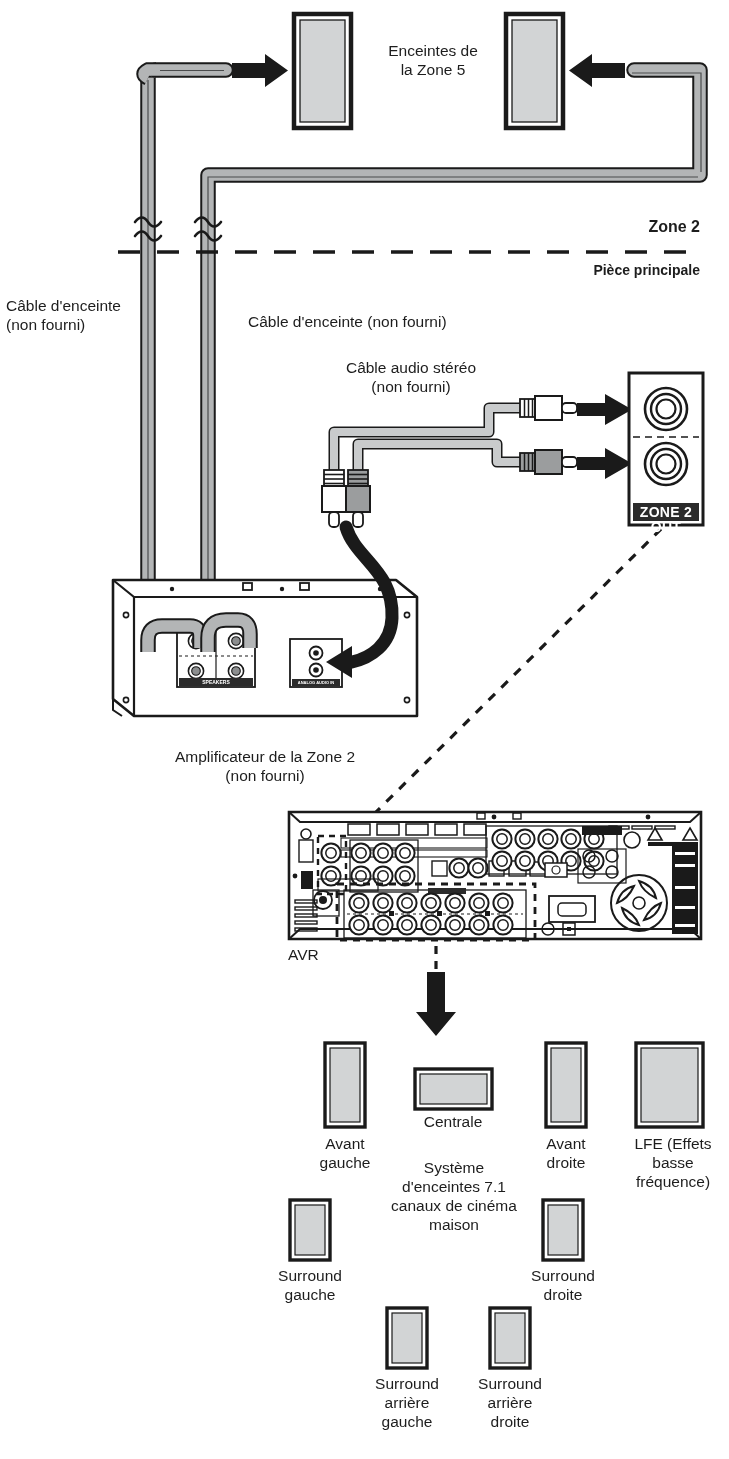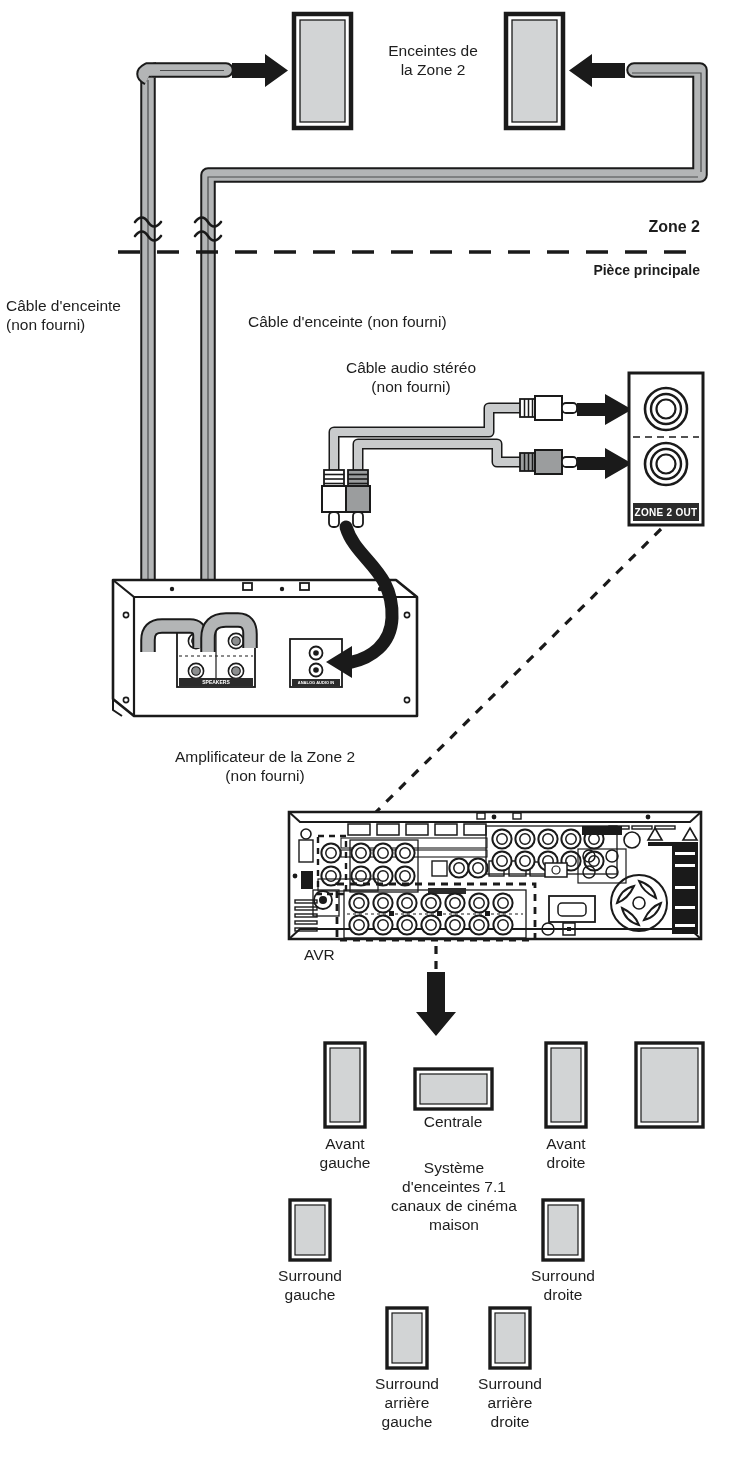--- a/index.html
+++ b/index.html
@@ -386,47 +386,50 @@
     <rect x="387" y="1308" width="40" height="60" fill="#fff" stroke="#1a1a1a" stroke-width="3.4"></rect>
     <rect x="392" y="1313" width="30" height="50" fill="#d2d4d5" stroke="#1a1a1a" stroke-width="1.2"></rect>
   </g>
   <g>
     <rect x="490" y="1308" width="40" height="60" fill="#fff" stroke="#1a1a1a" stroke-width="3.4"></rect>
     <rect x="495" y="1313" width="30" height="50" fill="#d2d4d5" stroke="#1a1a1a" stroke-width="1.2"></rect>
   </g>
 </svg>
 
 <div class="lbl ctr" style="left:370px;top:42px;width:126px;">Enceintes de
-la Zone 2</div>
+la Zone 5</div>
 
 <div class="lbl bold rgt" style="left:560px;top:217px;width:140px;font-size:16px;">Zone 2</div>
 
 <div class="lbl bold rgt" style="left:500px;top:262px;width:200px;font-size:14px;">Pièce principale</div>
 
 <div class="lbl" style="left:6px;top:297px;width:140px;">Câble d'enceinte
 (non fourni)</div>
 
 <div class="lbl" style="left:248px;top:313px;width:300px;">Câble d'enceinte (non fourni)</div>
 
 <div class="lbl ctr" style="left:296px;top:359px;width:230px;">Câble audio stéréo
 (non fourni)</div>
 
 <div class="lbl ctr" style="left:120px;top:748px;width:290px;">Amplificateur de la Zone 2
 (non fourni)</div>
 
-<div class="lbl" style="left:304px;top:946px;">AVR</div>
+<div class="lbl" style="left:288px;top:946px;">AVR</div>
 
 <div class="lbl ctr" style="left:284px;top:1135px;width:122px;">Avant
 gauche</div>
 
 <div class="lbl ctr" style="left:403px;top:1113px;width:100px;">Centrale</div>
 
 <div class="lbl ctr" style="left:506px;top:1135px;width:120px;">Avant
 droite</div>
 
+<div class="lbl ctr" style="left:619px;top:1135px;width:108px;">LFE (Effets
+basse
+fréquence)</div>
 
 <div class="lbl ctr" style="left:374px;top:1159px;width:160px;">Système
 d'enceintes 7.1
 canaux de cinéma
 maison</div>
 
 <div class="lbl ctr" style="left:248px;top:1267px;width:124px;">Surround
 gauche</div>
 
 <div class="lbl ctr" style="left:501px;top:1267px;width:124px;">Surround
@@ -434,21 +437,21 @@
 
 <div class="lbl ctr" style="left:345px;top:1375px;width:124px;">Surround
 arrière
 gauche</div>
 
 <div class="lbl ctr" style="left:448px;top:1375px;width:124px;">Surround
 arrière
 droite</div>
 
 <div style="position:absolute;left:633px;top:505px;width:66px;height:15px;
-            font-size:10px;font-weight:bold;color:#fff;text-align:center;
+            font-size:14px;font-weight:bold;color:#fff;text-align:center;
             line-height:15px;letter-spacing:0.3px;">ZONE 2 OUT</div>
 
 <div style="position:absolute;left:179px;top:678px;width:74px;height:8px;
             font-size:5px;font-weight:bold;color:#fff;text-align:center;
             line-height:8px;">SPEAKERS</div>
 
 <div style="position:absolute;left:292px;top:679px;width:48px;height:7px;
             font-size:4px;font-weight:bold;color:#fff;text-align:center;
             line-height:7px;">ANALOG AUDIO IN</div>
 

